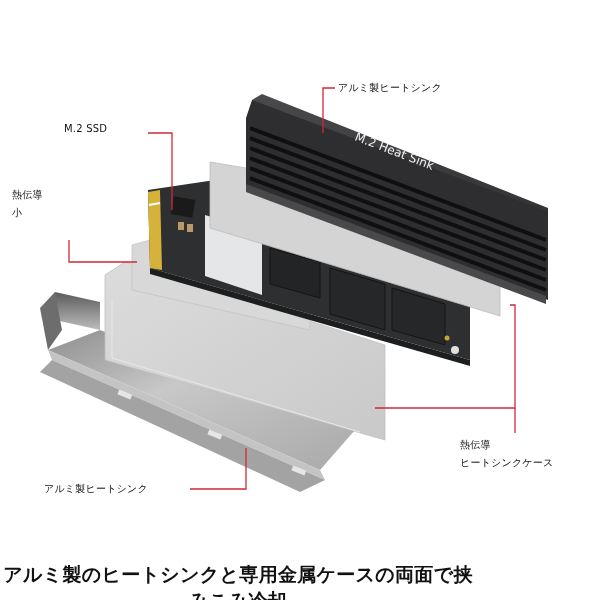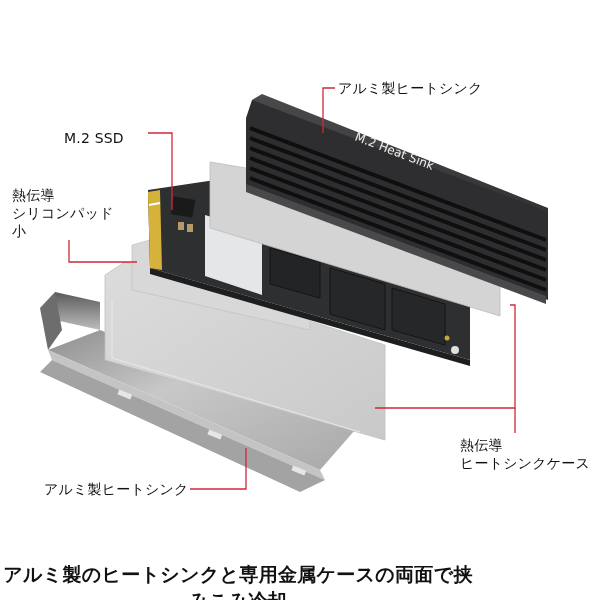--- a/index.html
+++ b/index.html
@@ -1,20 +1,20 @@
 <!DOCTYPE html>
 <html><head>
 <meta charset="utf-8">
 <style>
   html, body { margin: 0; padding: 0; background: #ffffff; }
   body { width: 600px; height: 600px; position: relative; overflow: hidden;
          font-family: "DejaVu Sans", "Liberation Sans", sans-serif; color: #111; }
   #stage { position: absolute; left: 0; top: 0; width: 600px; height: 600px; }
   svg { position: absolute; left: 0; top: 0; }
-  .label { position: absolute; font-size: 14px; line-height: 18px; color: #111;
+  .label { position: absolute; font-size: 10px; line-height: 18px; color: #111;
            white-space: nowrap; font-weight: 500; letter-spacing: 0.2px; }
   .caption { position: absolute; left: 0; width: 476px; top: 562px; text-align: center;
              font-size: 19px; font-weight: 700; color: #111; letter-spacing: 0.3px; }
   .hs-text { font-family: "DejaVu Sans", sans-serif; }
 </style>
 </head>
 <body>
 
 <div id="stage">
 
@@ -113,25 +113,24 @@
       <polyline points="148,133 172,133 172,210"></polyline>
       <polyline points="69,240 69,262 137,262"></polyline>
       <polyline points="510,305 515,305 515,408 375,408"></polyline>
       <line x1="515" y1="408" x2="515" y2="433"></line>
       <polyline points="190,489 246,489 246,448"></polyline>
     </g>
   </svg>
 
   <div class="label" style="left:338px; top:79px;">アルミ製ヒートシンク</div>
 
-  <div class="label" style="left:64px; top:129px;">M.2 SSD</div>
+  <div class="label" style="left:64px; top:120px;">M.2 SSD</div>
 
   <div class="label" style="left:12px; top:186px;">
     <div>熱伝導</div>
-    <div>シリコンパッド</div>
     <div>小</div>
   </div>
 
   <div class="label" style="left:460px; top:436px;">
     <div>熱伝導</div>
     <div>ヒートシンクケース</div>
   </div>
 
   <div class="label" style="left:44px; top:480px;">アルミ製ヒートシンク</div>
 

